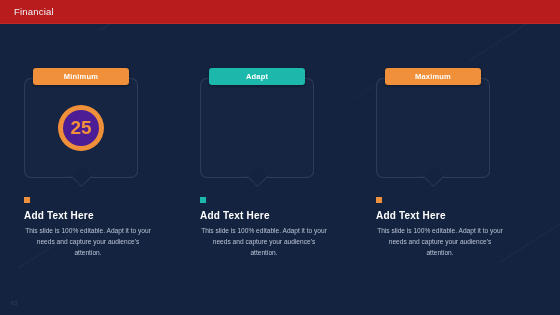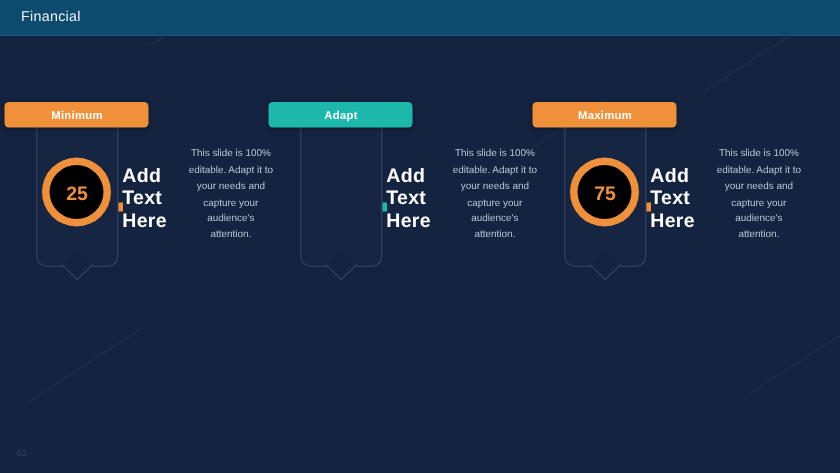--- a/index.html
+++ b/index.html
@@ -66,21 +66,22 @@
     display: flex;
     justify-content: center;
     align-items: flex-start;
   }
   .column {
     position: relative;
     width: 160px;
     margin: 0 8px;
     padding-top: 55px;
     display: flex;
-    align-items: center;
+    flex-direction: column;
+    align-items: flex-start;
   }
 
   
   .card {
     position: relative;
     width: 112px;
     height: 98px;
     border: 1px solid rgba(255,255,255,0.11);
     border-radius: 7px;
     background: rgba(255,255,255,0.012);
@@ -129,38 +130,38 @@
     border-radius: 50%;
     display: flex;
     align-items: center;
     justify-content: center;
     box-sizing: border-box;
   }
   .donut-inner {
     width: 36px;
     height: 36px;
     border-radius: 50%;
-    background: #000000;
-    display: flex;
-    align-items: center;
-    justify-content: center;
-    font-size: 13px;
+    background: #4c1d95;
+    display: flex;
+    align-items: center;
+    justify-content: center;
+    font-size: 19px;
     font-weight: bold;
   }
 
   
   .marker {
     width: 6px;
     height: 6px;
     margin-top: 19px;
   }
 
   .text-heading {
     margin-top: 7px;
-    font-size: 13px;
+    font-size: 10px;
     font-weight: bold;
     color: #ffffff;
     letter-spacing: .2px;
   }
   .text-body {
     margin-top: 5px;
     width: 128px;
     text-align: center;
     font-size: 6.6px;
     line-height: 1.65;
@@ -179,21 +180,21 @@
 <body style="background: rgb(20, 35, 63);">
 
 <div id="slide" style="background: rgb(20, 35, 63);">
 
   <div class="deco deco-a"></div>
   <div class="deco deco-b"></div>
   <div class="deco deco-c"></div>
   <div class="deco deco-d"></div>
   <div class="deco deco-e"></div>
 
-  <div id="header" style="background: #0c4a6e;">
+  <div id="header" style="background: #b91c1c;">
     <div id="page-title">Financial</div>
   </div>
 
   <div id="columns">
 
     <div class="column">
       <div class="card">
         <div class="pill" style="background: rgb(240, 144, 58);">
           <span>Minimum</span>
         </div>
@@ -217,23 +218,20 @@
       <div class="marker" style="background: rgb(28, 184, 172);"></div>
       <div class="text-heading">Add Text Here</div>
       <div class="text-body">This slide is 100% editable. Adapt it to your needs and capture your audience's attention.</div>
     </div>
 
     <div class="column">
       <div class="card">
         <div class="pill" style="background: rgb(240, 144, 58);">
           <span>Maximum</span>
         </div>
-        <div class="donut" style="background: rgb(240, 144, 58);">
-          <div class="donut-inner" style="color: rgb(240, 144, 58);">75</div>
-        </div>
         <div class="notch"></div>
       </div>
       <div class="marker" style="background: rgb(240, 144, 58);"></div>
       <div class="text-heading">Add Text Here</div>
       <div class="text-body">This slide is 100% editable. Adapt it to your needs and capture your audience's attention.</div>
     </div>
 
   </div>
 
   <div id="page-number">63</div>

